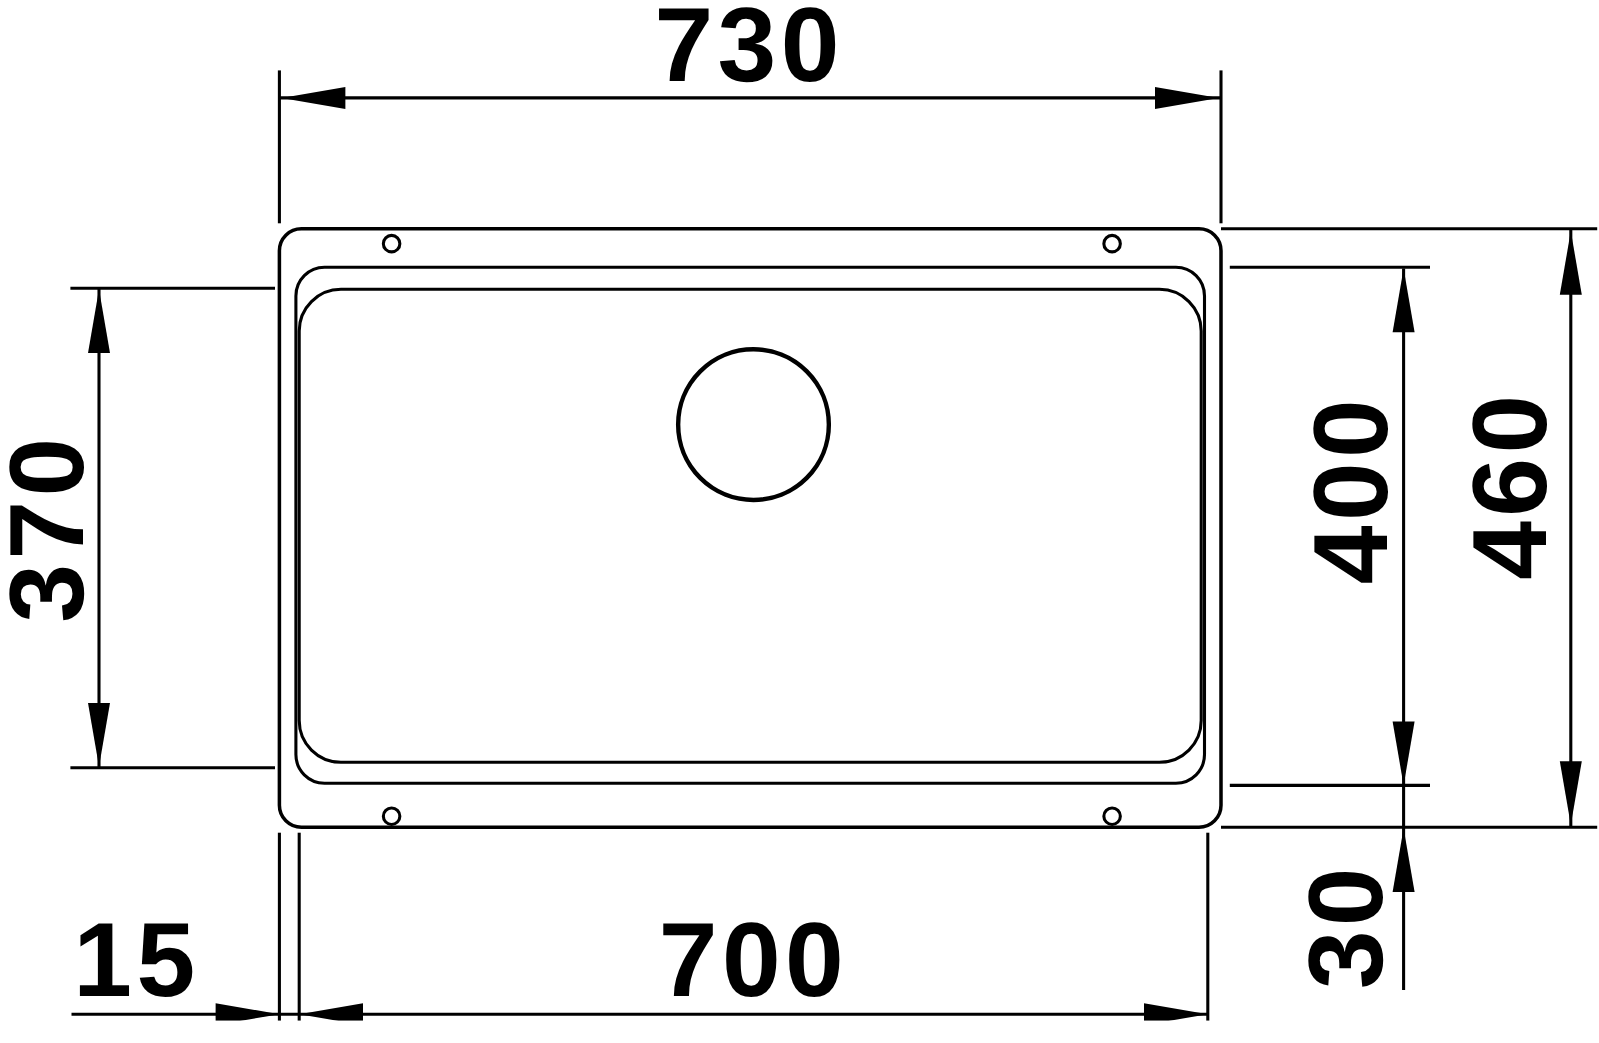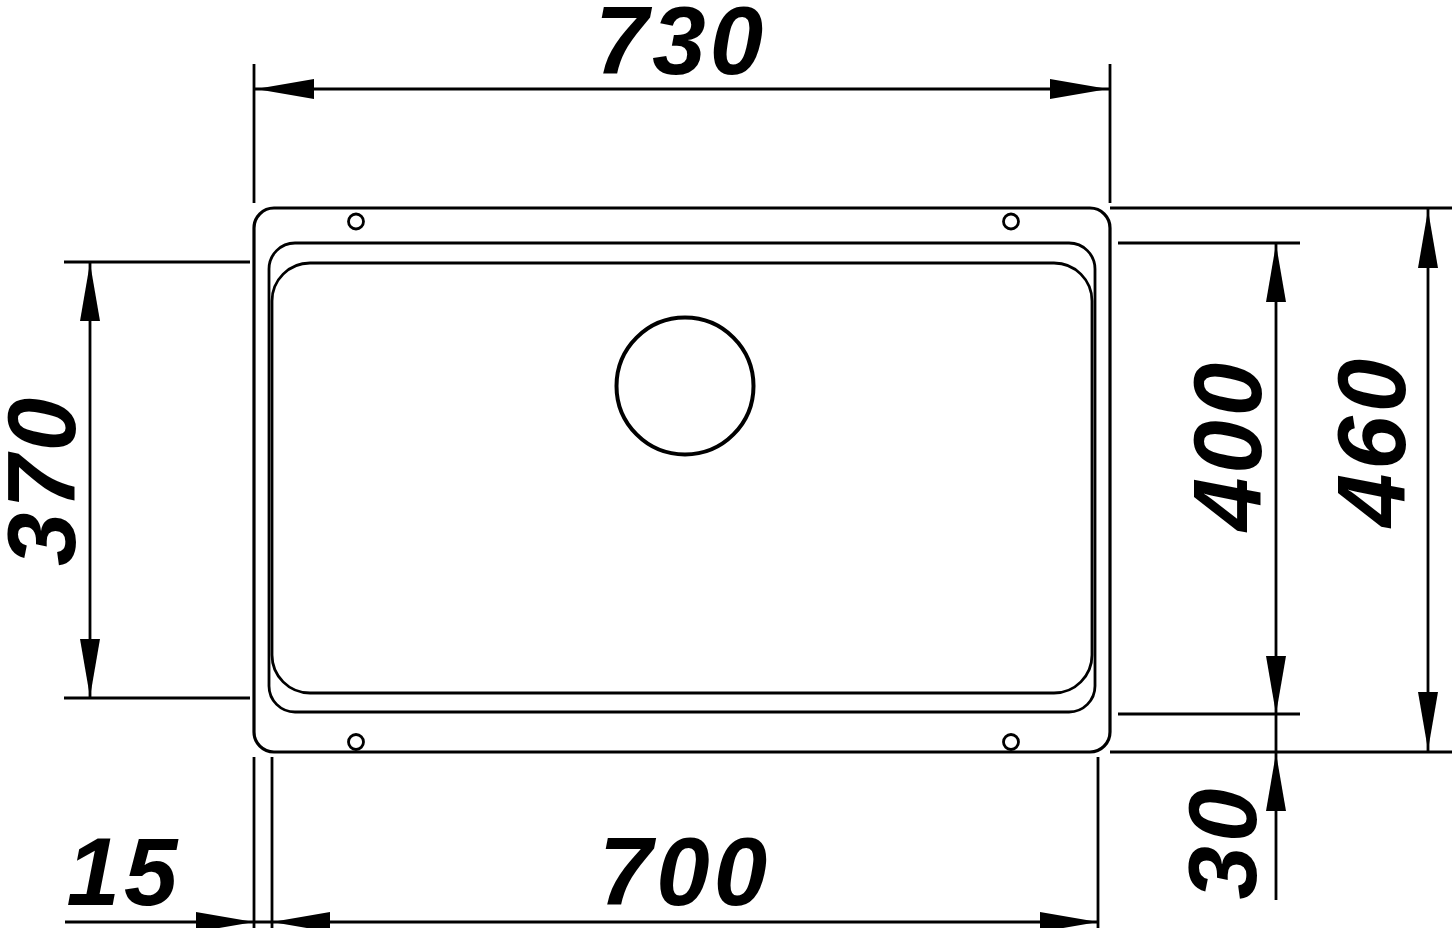--- a/index.html
+++ b/index.html
@@ -6,21 +6,20 @@
     margin: 0;
     padding: 0;
     background: #ffffff;
   }
   .stage {
     position: relative;
     width: 1454px;
     height: 928px;
     background: #ffffff;
     overflow: hidden;
-    font-style: italic;
   }
   svg { display: block; }
   .outline  { fill: none; stroke: #000000; stroke-width: 3.2px; }
   .basinline{ fill: none; stroke: #000000; stroke-width: 2.8px; }
   .drain    { fill: none; stroke: #000000; stroke-width: 4px; }
   .hole     { fill: none; stroke: #000000; stroke-width: 2.8px; }
   .dline    { fill: none; stroke: #000000; stroke-width: 2.8px; }
   .arrow    { fill: #000000; stroke: none; }
   .dimtext  {
     font-family: "Liberation Sans", "DejaVu Sans", sans-serif;

